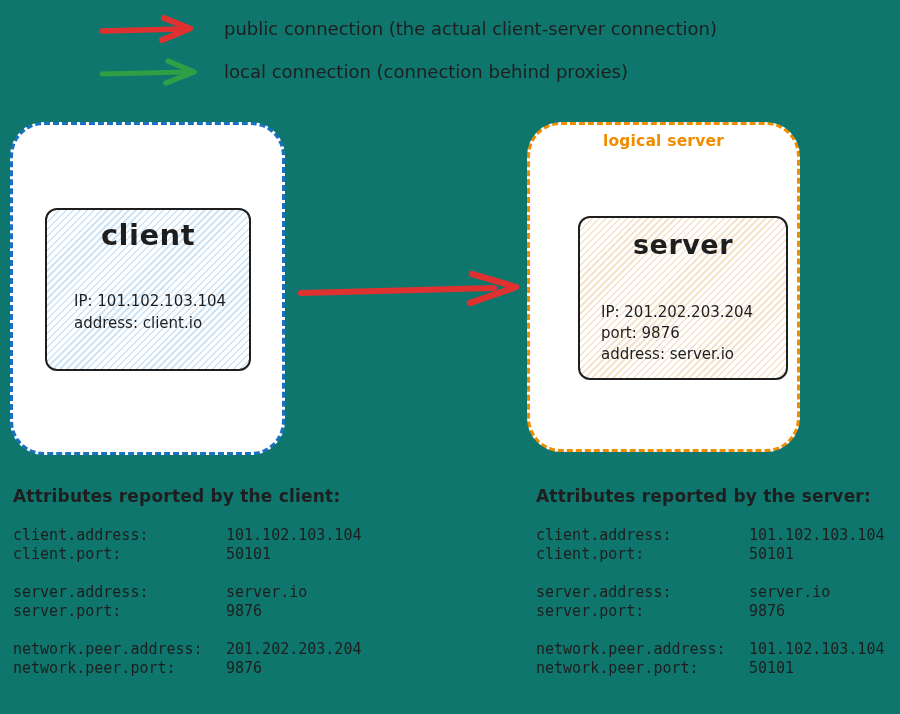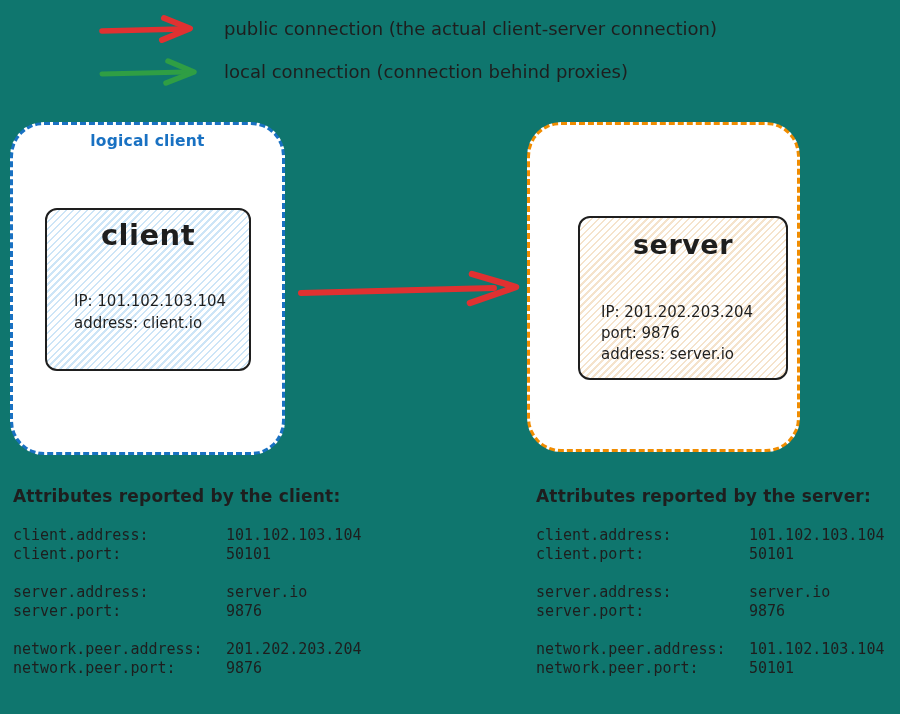--- a/index.html
+++ b/index.html
@@ -121,32 +121,32 @@
     <svg width="104" height="32" viewBox="0 0 104 32">
       <g fill="none" stroke-linecap="round" stroke-linejoin="round" stroke="#2f9e44">
         <line x1="4" y1="17" x2="88" y2="15" stroke-width="5"></line>
         <polyline points="70,4 96,15 68,26" stroke-width="5.5"></polyline>
       </g>
     </svg>
   </div>
   <div class="legend-label abs" style="left:224px; top:61px;">local connection (connection behind proxies)</div>
 
   <div class="logical-box client" style="left:10px; top:122px; width:275px; height:333px;">
-    <div class="logical-label">logical client</div>
 
     <div class="node client-node" style="left:32px; top:83px; width:206px; height:163px;">
       <div class="node-title">client</div>
       <div class="node-details">
         <div>IP: 101.102.103.104</div>
         <div>address: client.io</div>
       </div>
     </div>
   </div>
 
   <div class="logical-box server" style="left:527px; top:122px; width:273px; height:330px;">
+    <div class="logical-label">logical server</div>
 
     <div class="node server-node" style="left:48px; top:91px; width:210px; height:164px;">
       <div class="node-title">server</div>
       <div class="node-details">
         <div>IP: 201.202.203.204</div>
         <div>port: 9876</div>
         <div>address: server.io</div>
       </div>
     </div>
   </div>

